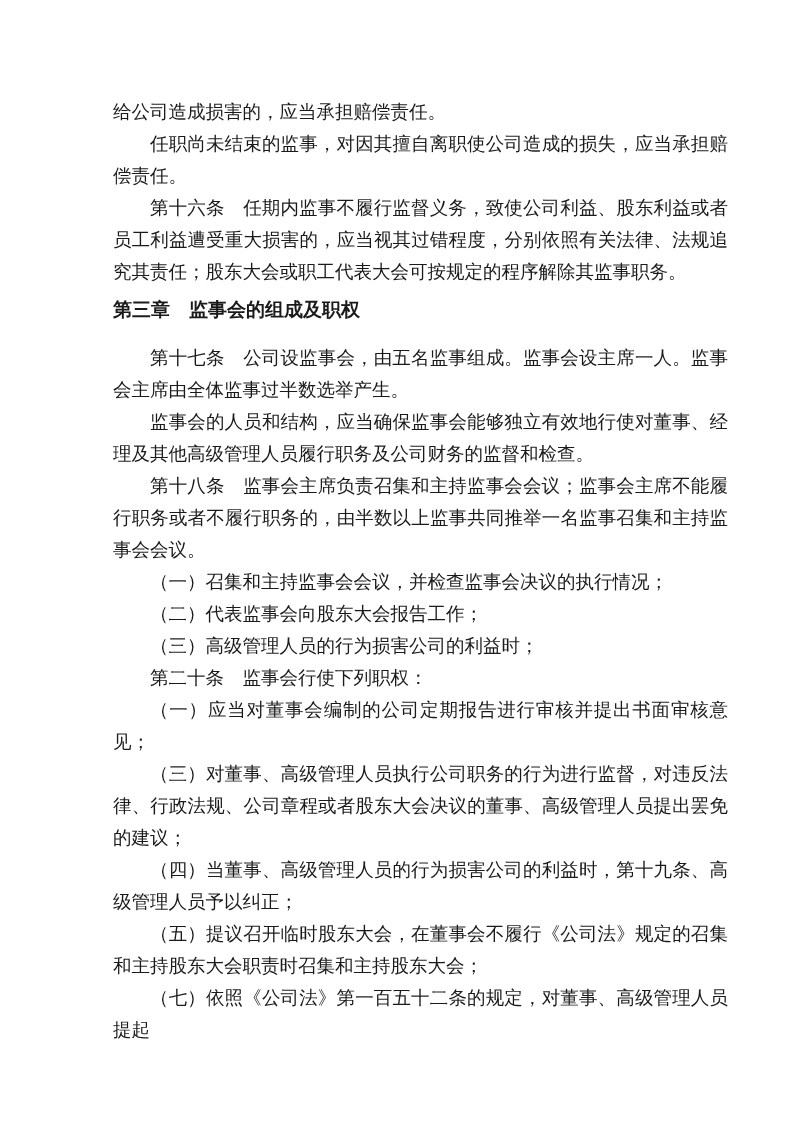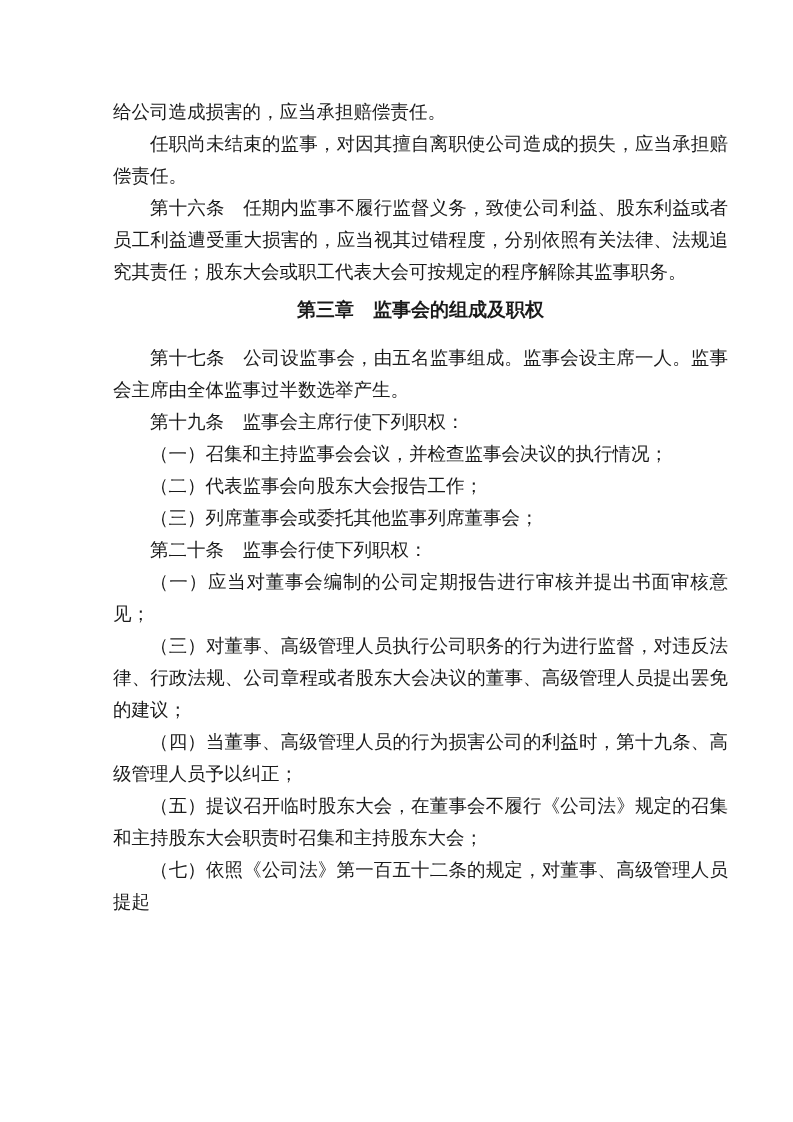--- a/index.html
+++ b/index.html
@@ -32,40 +32,40 @@
     text-indent: 0;
   }
   .lead {
     font-weight: normal;
     font-family: "Liberation Sans", "DejaVu Sans", sans-serif;
     margin-right: 1em;
   }
   .chapter {
     margin: 6px 0 16px 0;
     text-indent: 0;
-    text-align: center;
     font-weight: bold;
     font-family: "Liberation Sans", "DejaVu Sans", sans-serif;
     font-size: 19px;
   }
 </style>
 </head>
 <body>
 
 <div class="page">
   <div class="doc" id="doc">
       <p class="para noindent">给公司造成损害的，应当承担赔偿责任。</p>
       <p class="para">任职尚未结束的监事，对因其擅自离职使公司造成的损失，应当承担赔偿责任。</p>
       <p class="para"><span class="lead">第十六条</span>任期内监事不履行监督义务，致使公司利益、股东利益或者员工利益遭受重大损害的，应当视其过错程度，分别依照有关法律、法规追究其责任；股东大会或职工代表大会可按规定的程序解除其监事职务。</p>
       <p class="chapter">第三章　监事会的组成及职权</p>
       <p class="para"><span class="lead">第十七条</span>公司设监事会，由五名监事组成。监事会设主席一人。监事会主席由全体监事过半数选举产生。</p>
-      <p class="para"><span class="lead">第十九条</span>监事会主席行使下列职权：</p>
+      <p class="para">监事会的人员和结构，应当确保监事会能够独立有效地行使对董事、经理及其他高级管理人员履行职务及公司财务的监督和检查。</p>
+      <p class="para"><span class="lead">第十八条</span>监事会主席负责召集和主持监事会会议；监事会主席不能履行职务或者不履行职务的，由半数以上监事共同推举一名监事召集和主持监事会会议。</p>
       <p class="para">（一）召集和主持监事会会议，并检查监事会决议的执行情况；</p>
       <p class="para">（二）代表监事会向股东大会报告工作；</p>
-      <p class="para">（三）列席董事会或委托其他监事列席董事会；</p>
+      <p class="para">（三）高级管理人员的行为损害公司的利益时；</p>
       <p class="para"><span class="lead">第二十条</span>监事会行使下列职权：</p>
       <p class="para">（一）应当对董事会编制的公司定期报告进行审核并提出书面审核意见；</p>
       <p class="para">（三）对董事、高级管理人员执行公司职务的行为进行监督，对违反法律、行政法规、公司章程或者股东大会决议的董事、高级管理人员提出罢免的建议；</p>
       <p class="para">（四）当董事、高级管理人员的行为损害公司的利益时，第十九条、高级管理人员予以纠正；</p>
       <p class="para">（五）提议召开临时股东大会，在董事会不履行《公司法》规定的召集和主持股东大会职责时召集和主持股东大会；</p>
       <p class="para">（七）依照《公司法》第一百五十二条的规定，对董事、高级管理人员提起</p>
     </div>
 </div>
 
 </body></html>

